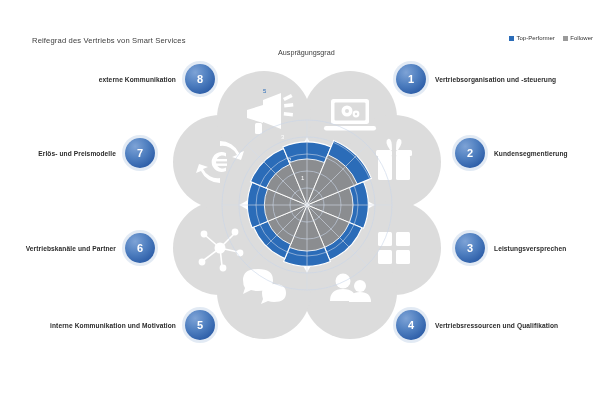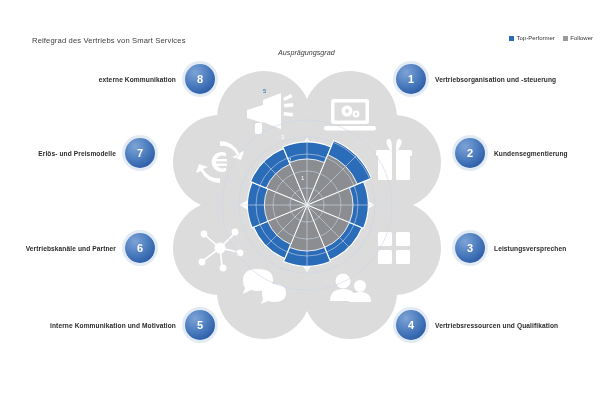--- a/index.html
+++ b/index.html
@@ -21,21 +21,21 @@
   .legend{
     position:absolute;right:14px;top:35px;
     display:flex;align-items:center;gap:8px;
     font-size:6px;color:#333;
   }
   .legend-entry{display:flex;align-items:center;gap:2.5px;white-space:nowrap;}
   .legend-swatch{width:5px;height:5px;display:inline-block;}
 
   .axis-title{
     position:absolute;left:278px;top:48px;
-    font-size:7.2px;color:#3d3d3d;white-space:nowrap;font-style:italic;
+    font-size:7.2px;color:#3d3d3d;white-space:nowrap;
   }
 
   .label-row{
     position:absolute;display:flex;align-items:center;
     white-space:nowrap;
   }
   .label-row.right{flex-direction:row;}
   .label-row.left{flex-direction:row;}
   .num-badge{
     width:30px;height:30px;border-radius:50%;

